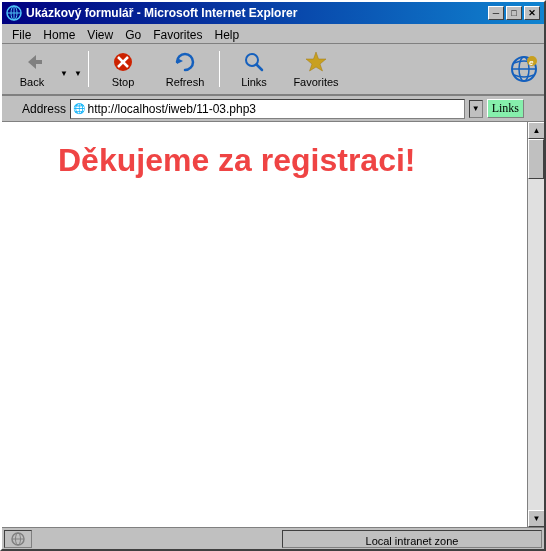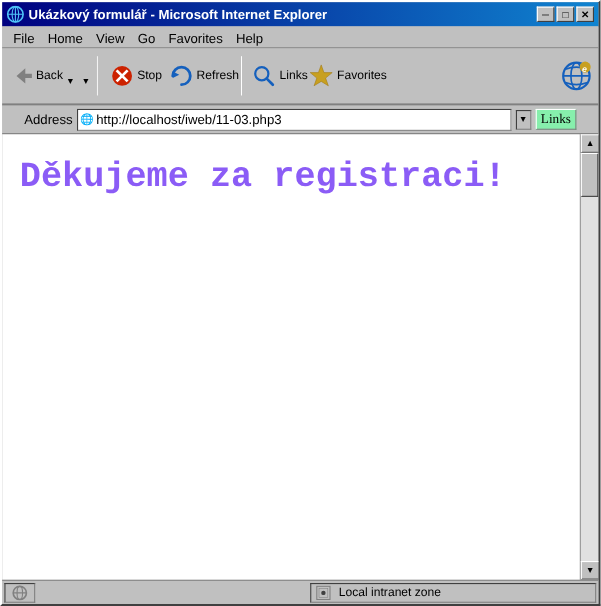--- a/index.html
+++ b/index.html
@@ -111,21 +111,21 @@
       align-items: center;
       padding: 2px 4px;
       height: 52px;
       flex-shrink: 0;
       border-bottom: 2px solid #808080;
       gap: 2px;
     }
 
     .toolbar-btn {
       display: flex;
-      flex-direction: row;
+      flex-direction: column;
       align-items: center;
       justify-content: center;
       width: 60px;
       height: 46px;
       background: #c0c0c0;
       border: 1px solid transparent;
       cursor: pointer;
       font-size: 11px;
       font-family: Arial, sans-serif;
       gap: 2px;
@@ -246,22 +246,23 @@
     }
 
     .page-content {
       padding: 20px 16px;
       flex: 1;
     }
 
     .page-heading {
       font-size: 32px;
       font-weight: bold;
-      font-family: Liberation Mono, monospace;
-      color: #8b5cf6;
+      font-family: Liberation Sans, sans-serif;
+      color: #ef4444;
+      margin-left: 40px;
     }
 
     
     .content-with-scroll {
       display: flex;
       flex: 1;
       overflow: hidden;
     }
 
     .scrollbar-v {
@@ -318,20 +319,21 @@
     .status-pane {
       height: 18px;
       display: flex;
       align-items: center;
       border: 1px solid #808080;
       border-top-color: #404040;
       border-left-color: #404040;
       padding: 0 4px;
       font-size: 11px;
       font-family: Arial, sans-serif;
+      flex-direction: column;
     }
 
     .status-pane-icon {
       width: 28px;
       justify-content: center;
     }
 
     .status-pane-zone {
       flex: 1;
       gap: 4px;

